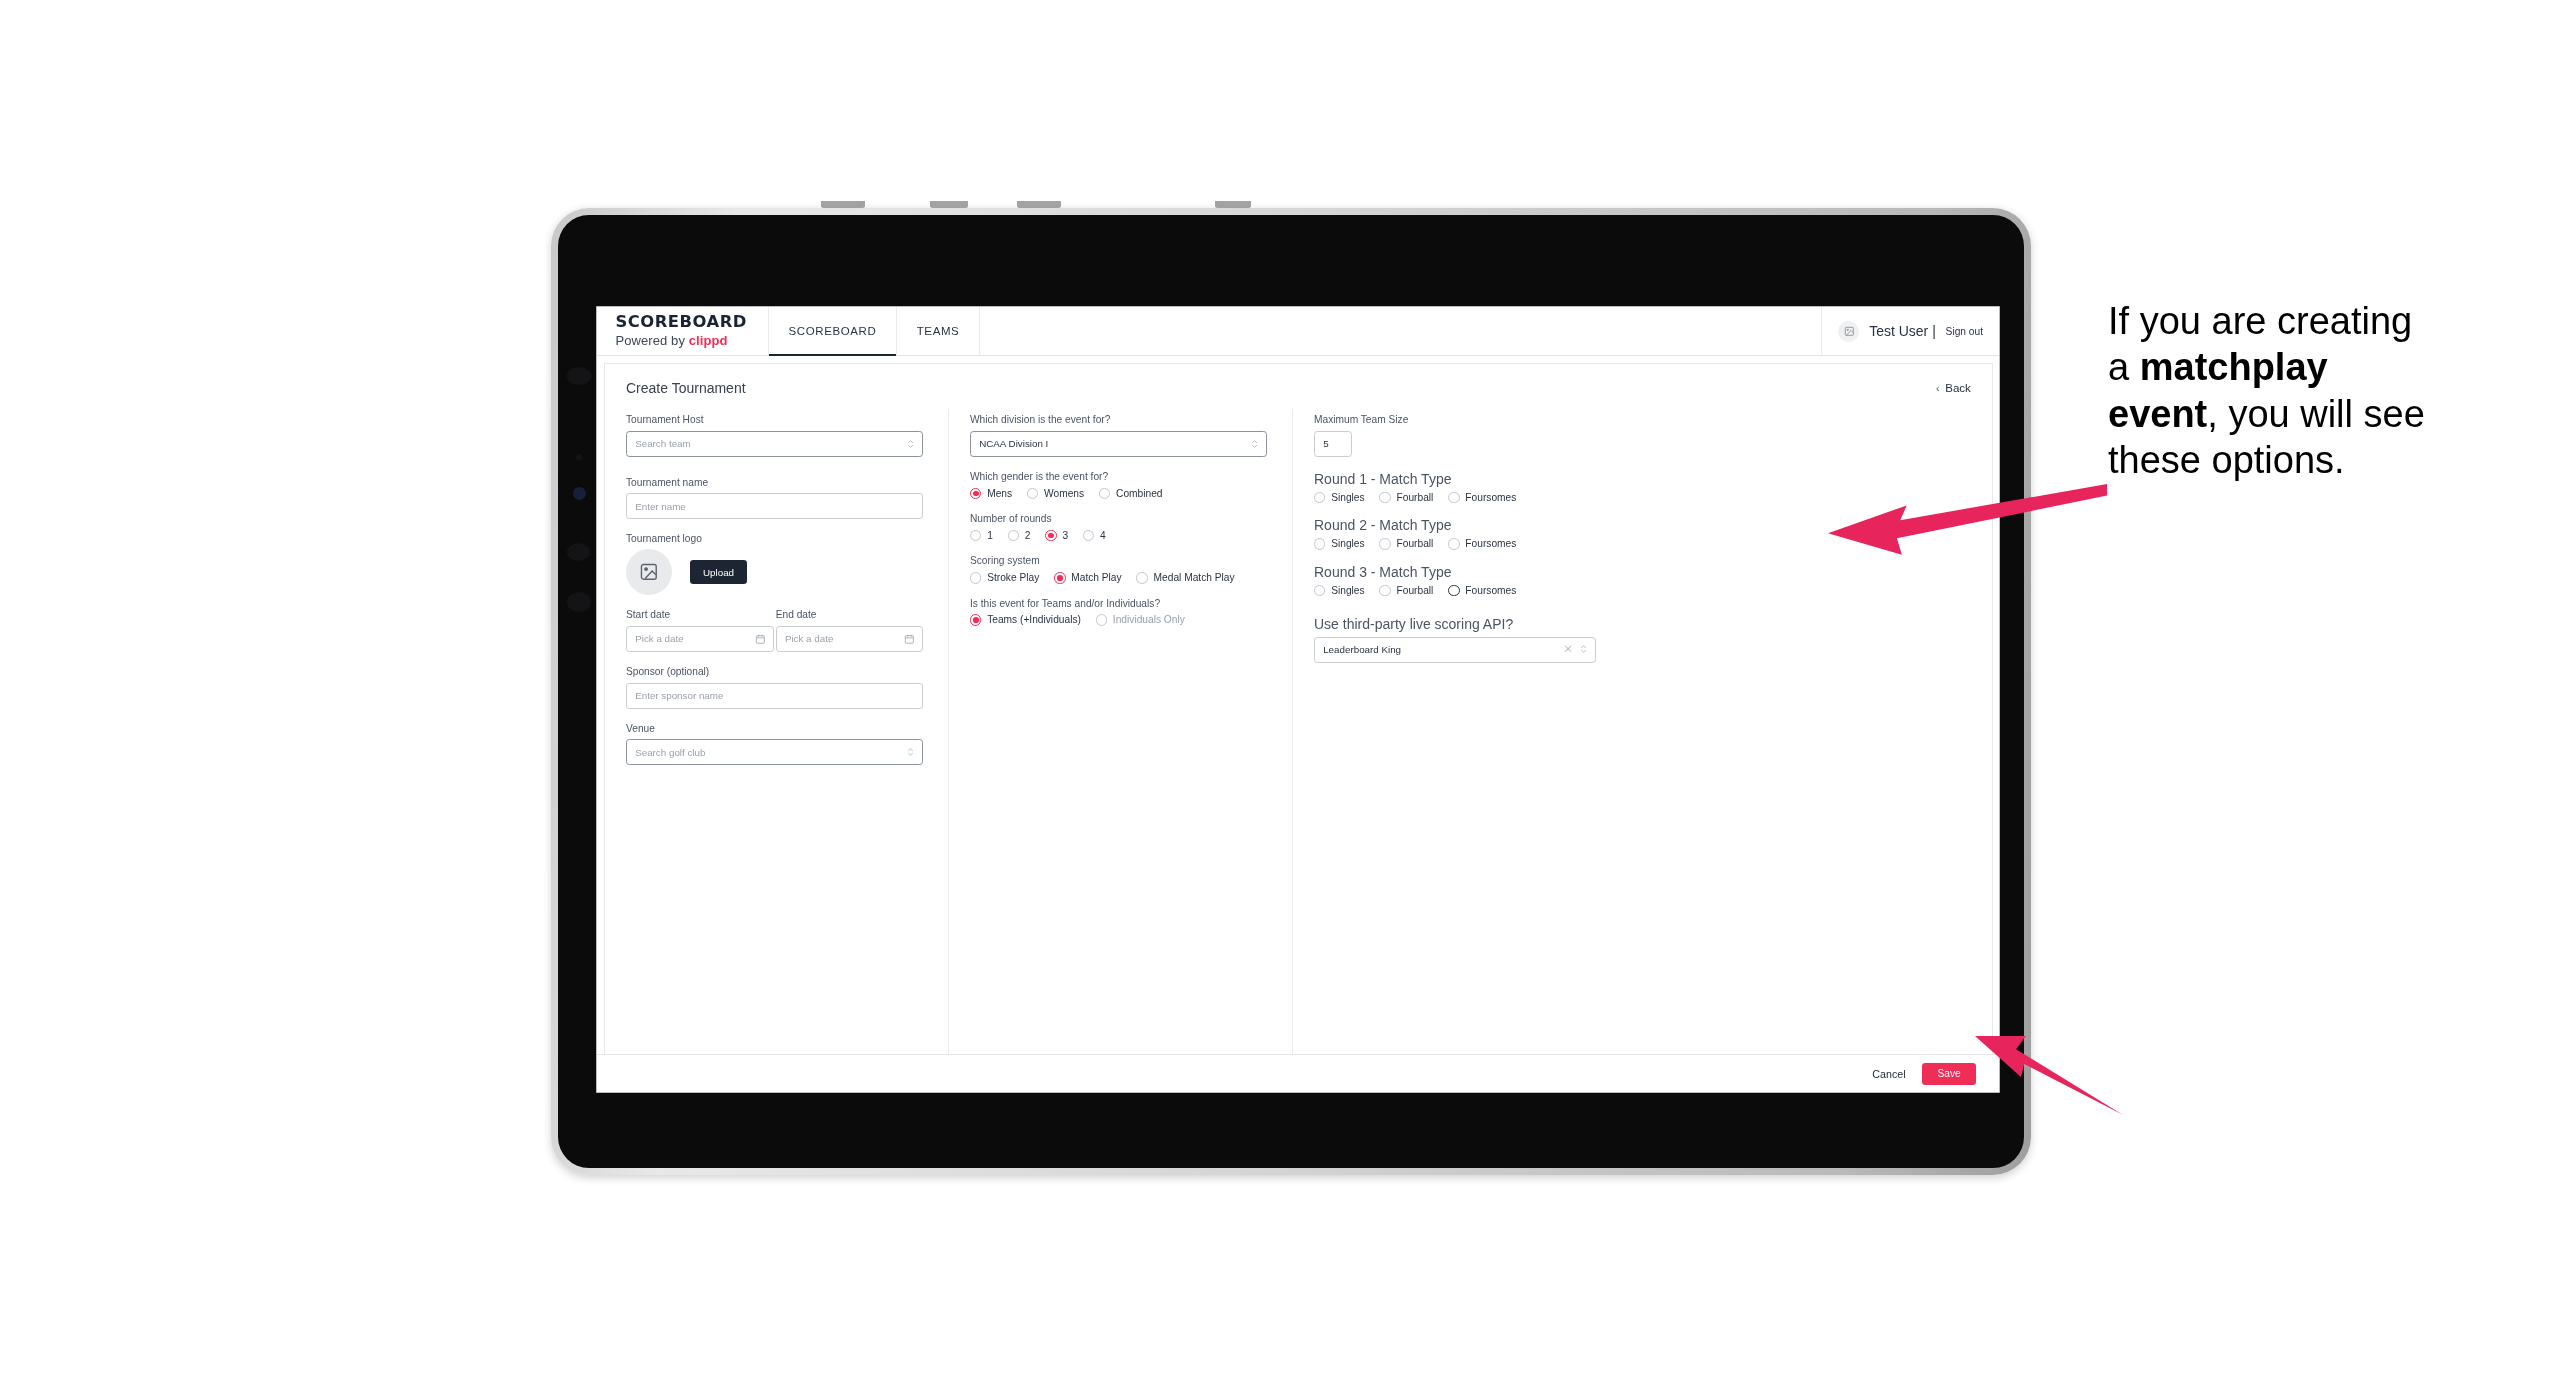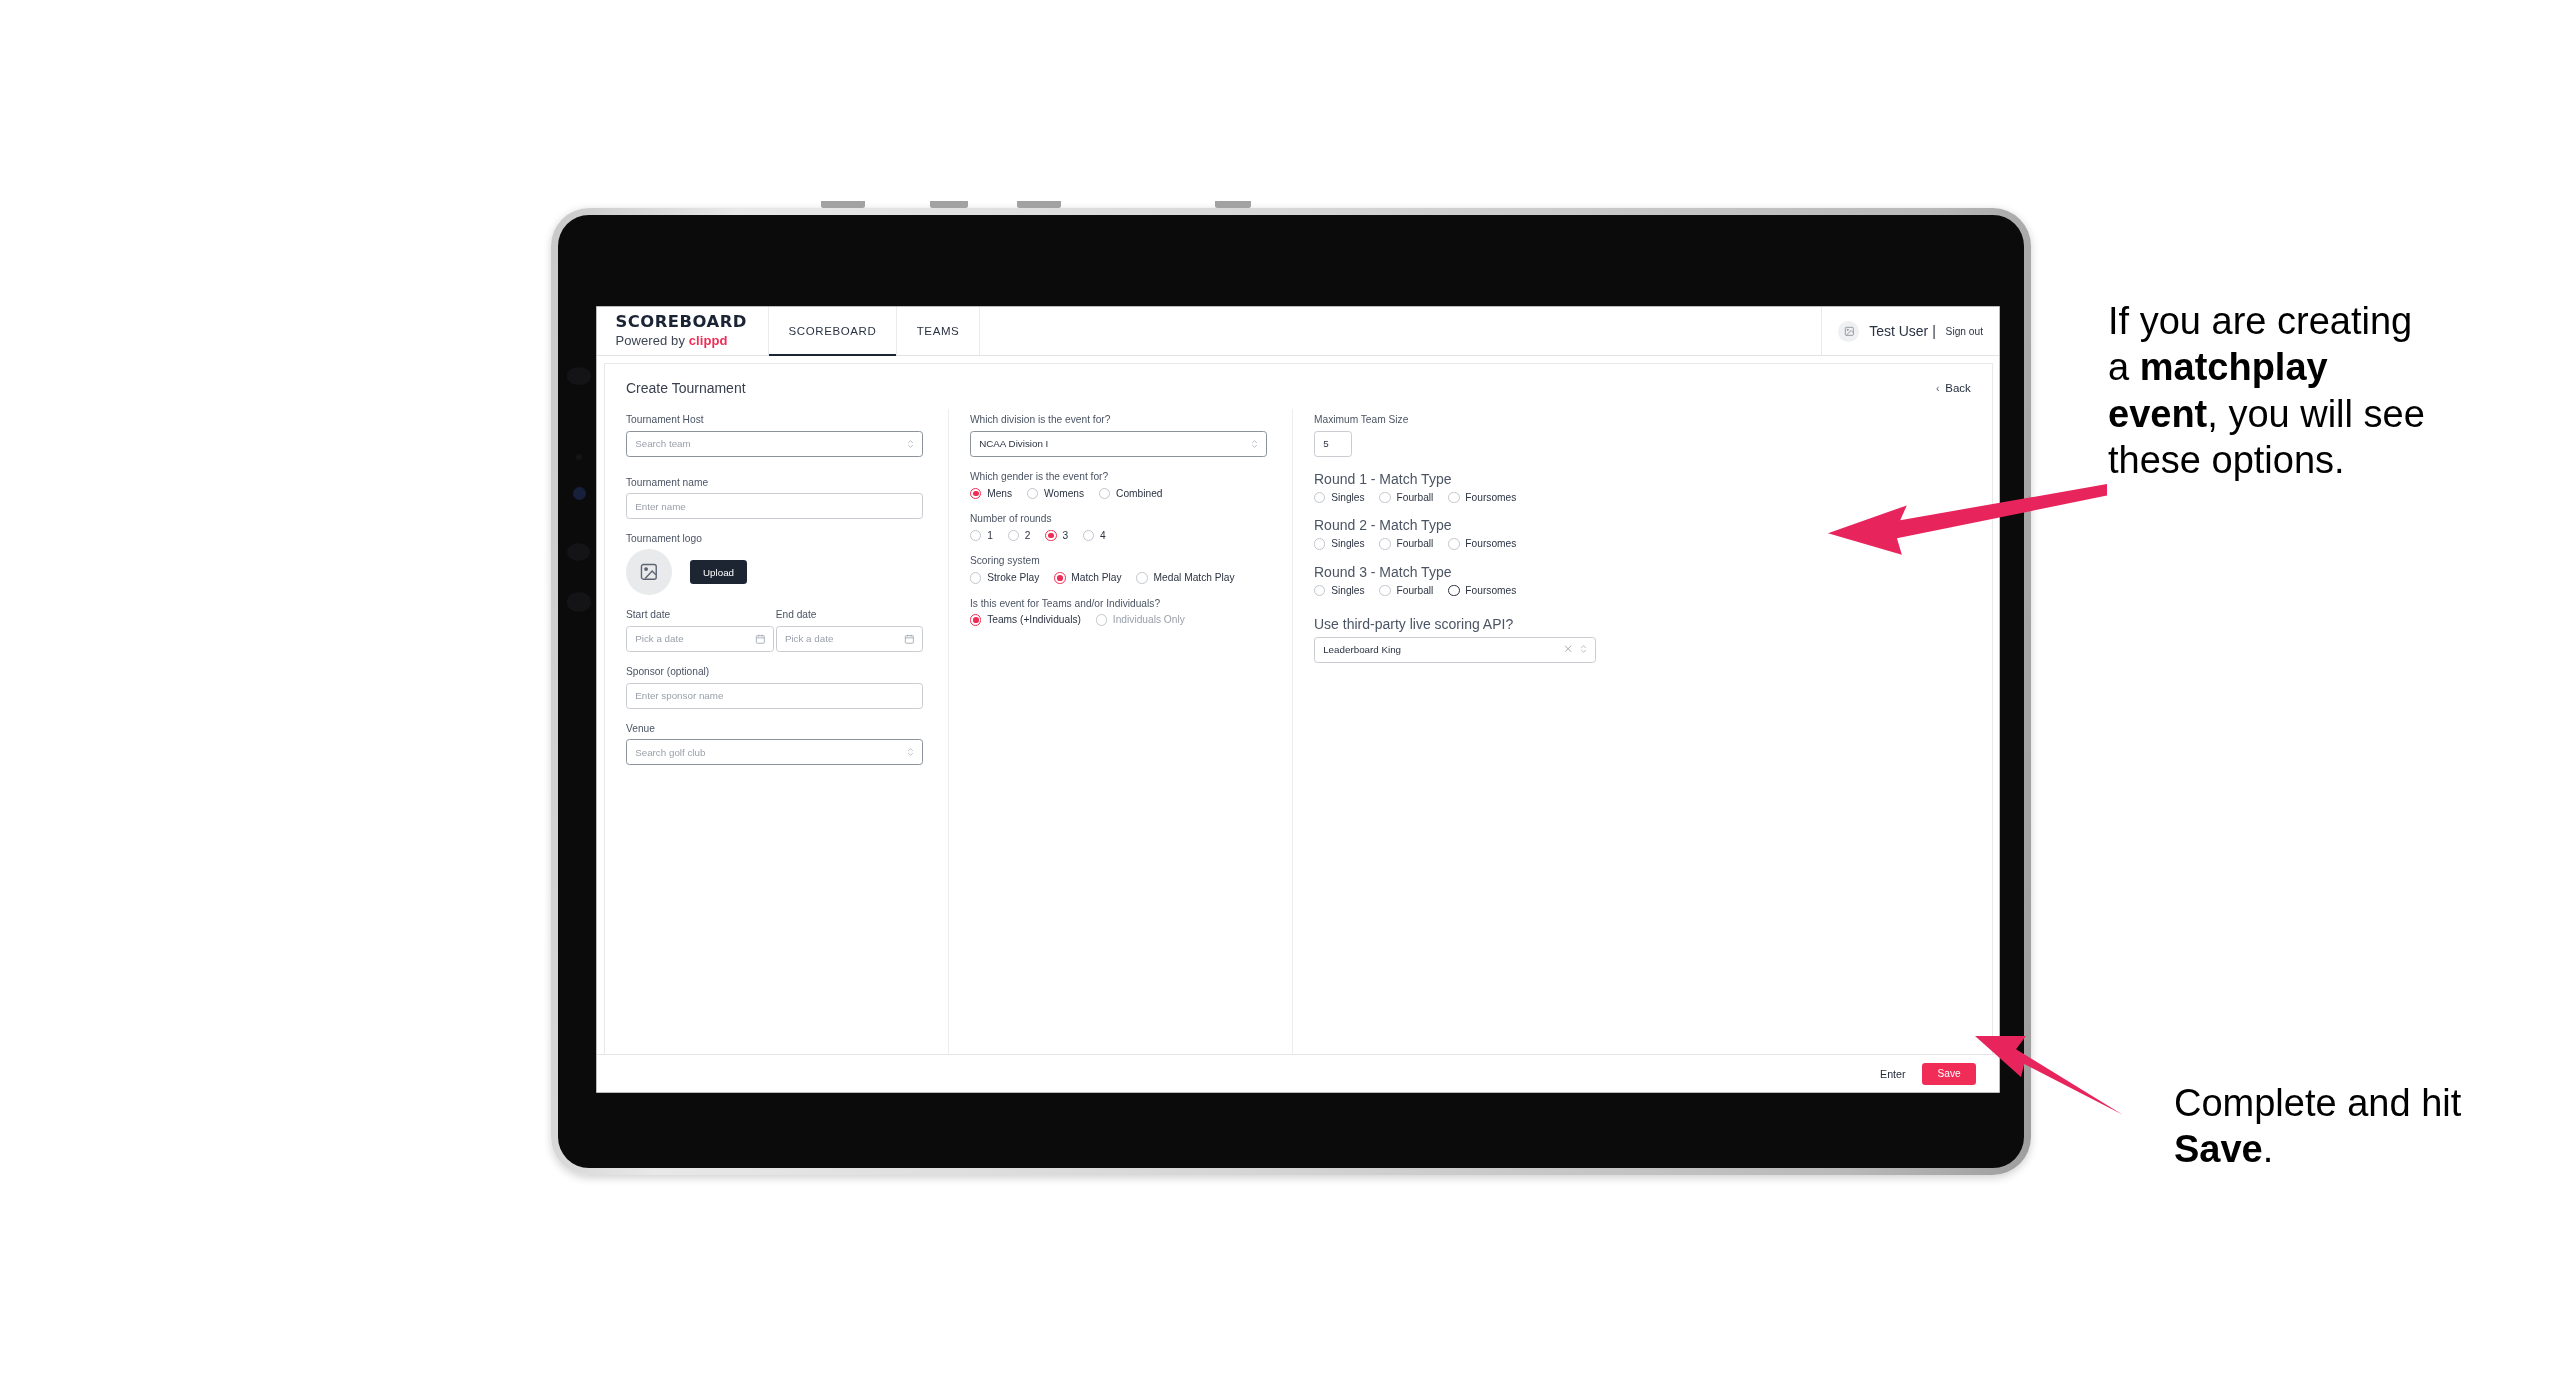--- a/index.html
+++ b/index.html
@@ -505,34 +505,33 @@
                   </span>
                 </span>
               </div>
             </div>
 
           </div>
         </div>
 
         <div id="footer">
           <div id="cancel-btn">
-            <span>Enter</span>
+            <span>Cancel</span>
           </div>
           <div id="save-btn">
             <span>Save</span>
           </div>
         </div>
 
       </div>
     </div>
   </div>
 
   <div class="anno" id="anno-1"><span>If you are creating a </span><b>matchplay event</b><span>, you will see these options.</span></div>
 
-  <div class="anno" id="anno-2"><span>Complete and hit </span><b>Save</b><span>.</span></div>
 
   <svg class="arrow" style="left:1828px; top:484px; width:279px; height:115px;" viewBox="0 0 340 140">
     <path d="M340 0 L 88 44 L 96 26 L 0 60 L 90 86 L 84 66 L 340 14 Z" fill="#e8245c"></path>
   </svg>
 
   <svg class="arrow" style="left:1975px; top:1031px; width:238px; height:107px;" viewBox="0 0 290 130">
     <path d="M0 6 L 62 6 L 50 22 L 180 102 L 60 40 L 56 56 Z" fill="#e8245c"></path>
   </svg>
 
 </div>

